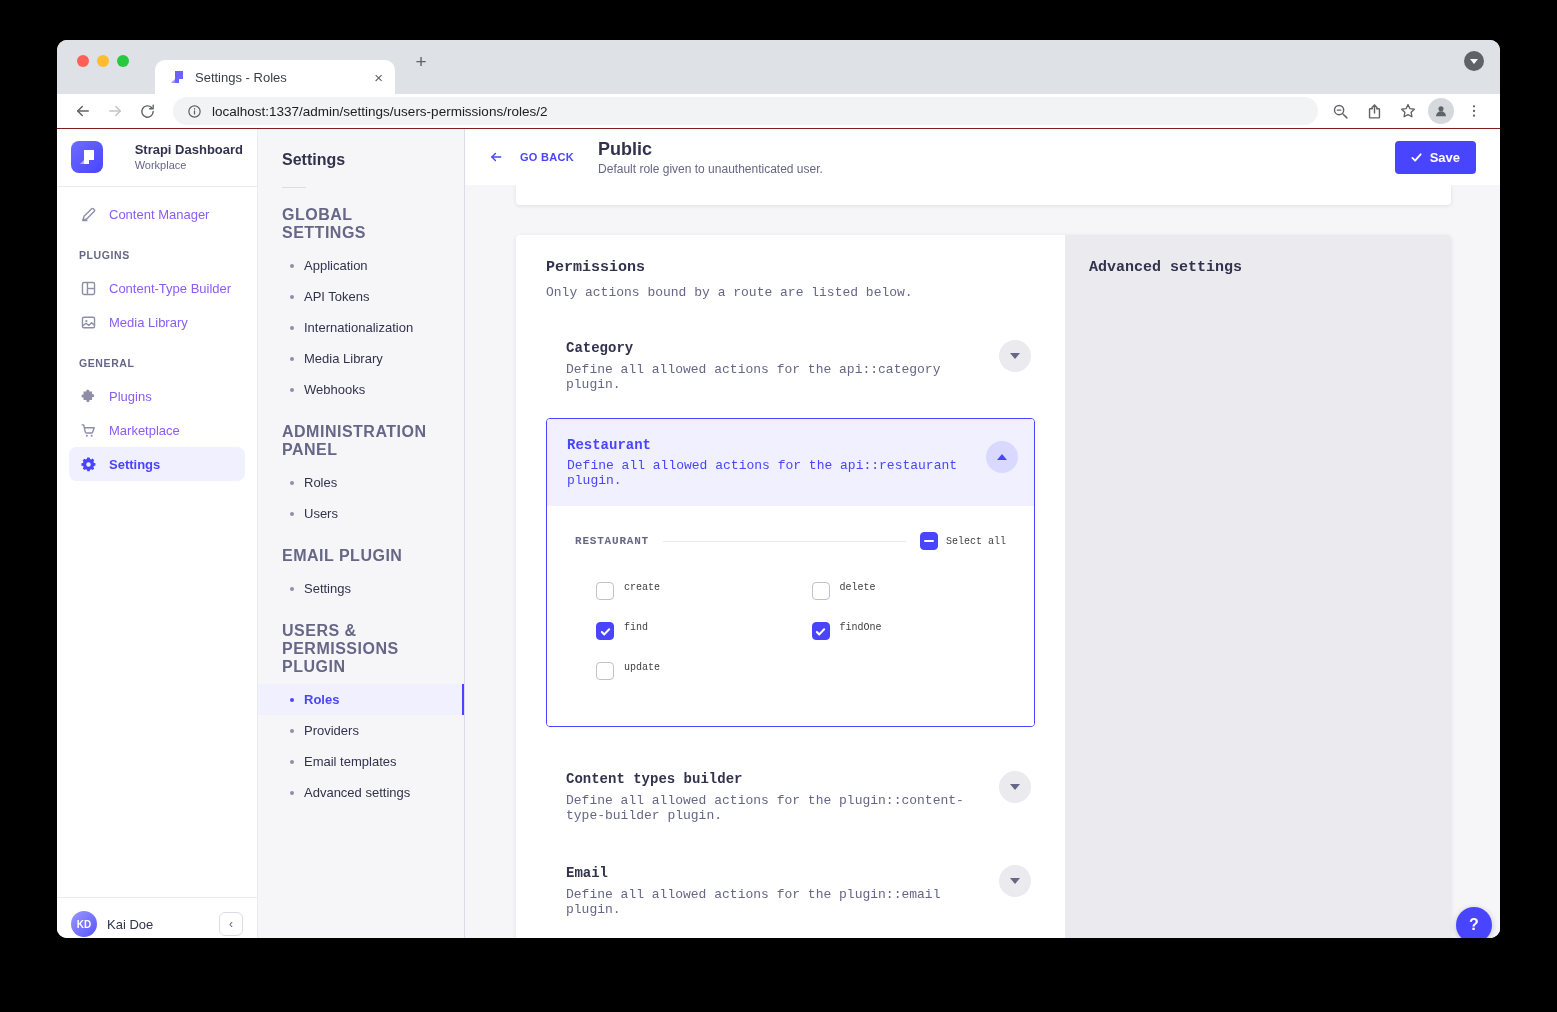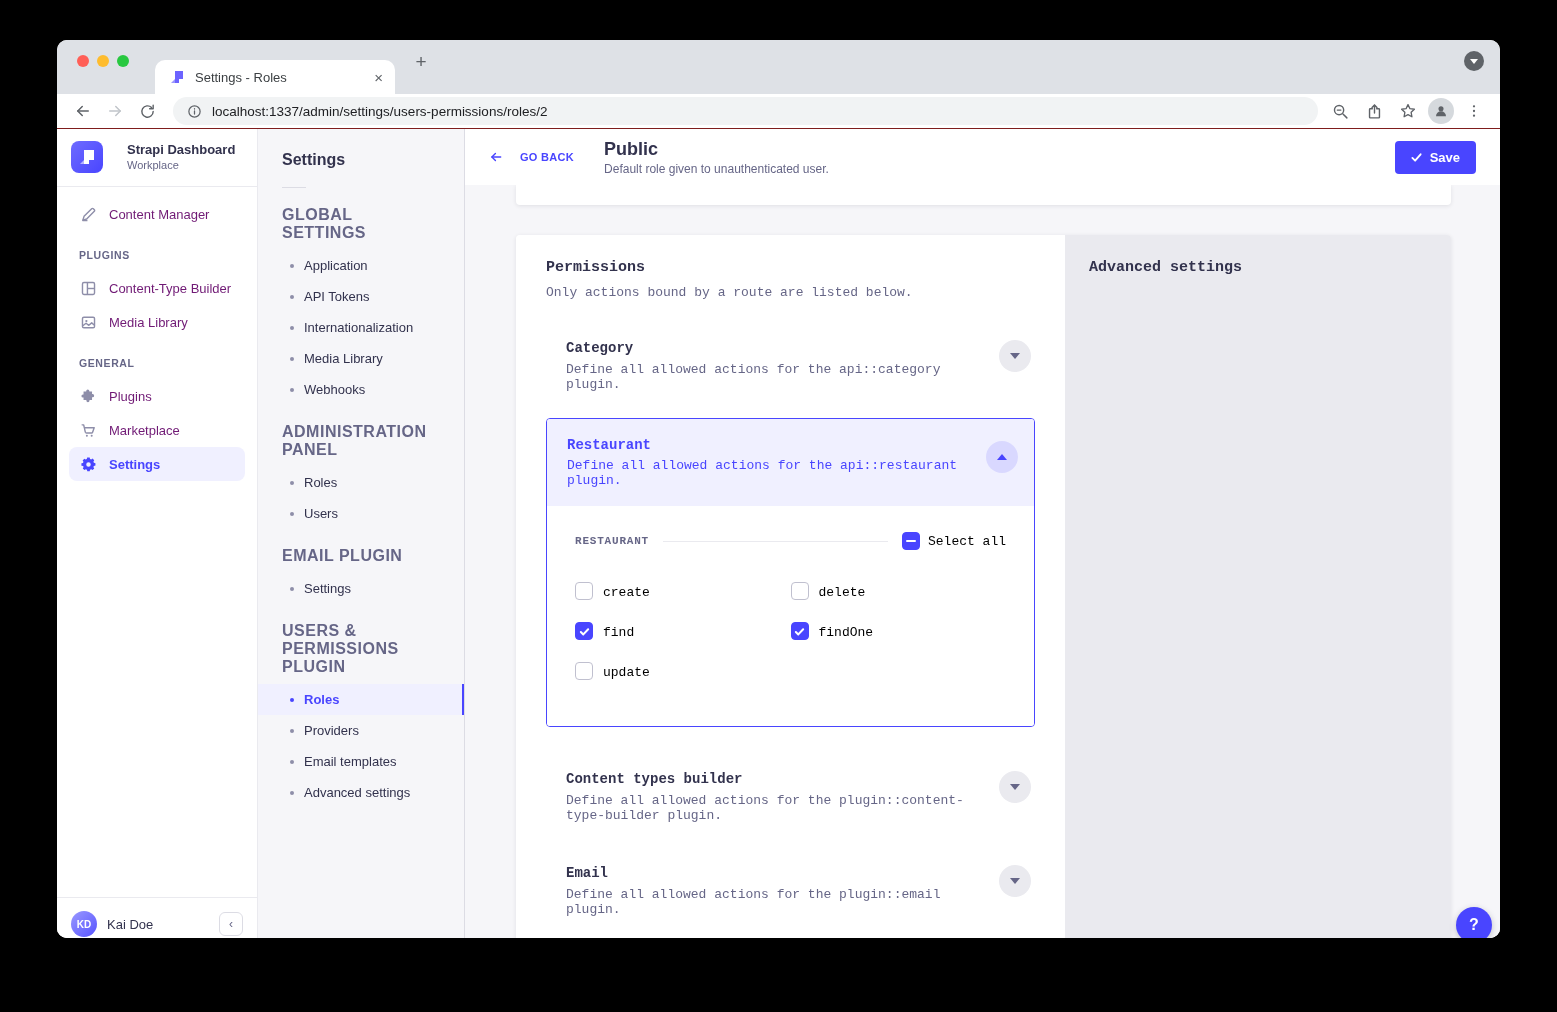--- a/index.html
+++ b/index.html
@@ -24,27 +24,27 @@
   .omnibox .url { font-size:13.5px; color:#202124; margin-left:10px; }
   .chrome-icons { display:flex; align-items:center; gap:6px; }
   .cbtn { width:28px; height:28px; display:flex; align-items:center; justify-content:center; }
   .avatar-chrome { width:26px; height:26px; border-radius:50%; background:#d5d9dd; display:flex; align-items:center; justify-content:center; }
 
   
   .app { display:flex; height:821px; background:#f6f6f9; }
 
   
   .sidebar { width:201px; background:#fff; border-right:1px solid #eaeaef; display:flex; flex-direction:column; }
-  .brand { display:flex; align-items:center; gap:24px; padding:12px 14px 13px; }
+  .brand { display:flex; align-items:center; gap:10px; padding:12px 14px 13px;justify-content:space-between; }
   .brand-logo { width:32px; height:32px; border-radius:8px; background:linear-gradient(135deg,#6e6bff,#4945ff); display:flex; align-items:center; justify-content:center; flex-shrink:0; }
   .brand-name { font-size:13px; font-weight:bold; color:#32324d; line-height:1.25; }
   .brand-sub { font-size:11px; color:#666687; line-height:1.3; }
   .sidebar-divider { border-top:1px solid #eaeaef; }
   .side-nav { padding:10px 12px 0; }
-  .side-item { display:flex; align-items:center; gap:12px; padding:8px 10px; border-radius:8px; font-size:13px; color:#701a75; }
+  .side-item { display:flex; align-items:center; gap:12px; padding:8px 10px; border-radius:8px; font-size:13px; color:#8b5cf6; }
   .side-item .ico { width:18px; height:18px; color:#8e8ea9; display:flex; align-items:center; justify-content:center; flex-shrink:0; }
   .side-item.active { background:#f0f0ff; color:#4945ff; font-weight:bold; }
   .side-item.active .ico { color:#4945ff; }
   .side-label { font-size:10.5px; font-weight:bold; color:#666687; letter-spacing:.6px; margin:18px 10px 10px; }
   .sidebar-footer { margin-top:auto; border-top:1px solid #eaeaef; padding:13px 14px; display:flex; align-items:center; gap:10px; }
   .user-avatar { width:26px; height:26px; border-radius:50%; background:linear-gradient(135deg,#9a99ff,#5753ff); color:#fff; font-size:10px; font-weight:bold; display:flex; align-items:center; justify-content:center; flex-shrink:0; }
   .user-name { font-size:13px; color:#32324d; }
   .collapse-btn { margin-left:auto; width:24px; height:24px; border:1px solid #dcdce4; border-radius:6px; background:#fff; display:flex; align-items:center; justify-content:center; color:#666687; font-size:12px; }
 
   
@@ -54,21 +54,21 @@
   .subnav-group-label { font-size:16px; font-weight:bold; color:#666687; letter-spacing:.5px; margin:18px 24px 8px; }
   .subnav-item { position:relative; padding:8px 12px 8px 46px; font-size:13px; color:#32324d; }
   .subnav-item::before { content:""; position:absolute; left:32px; top:50%; margin-top:-2px; width:4px; height:4px; border-radius:50%; background:#8e8ea9; }
   .subnav-item.active { background:#f0f0ff; color:#4945ff; font-weight:bold; border-right:2px solid #4945ff; }
   .subnav-item.active::before { background:#4945ff; }
 
   
   .content { flex:1; display:flex; flex-direction:column; background:#f6f6f9; position:relative; overflow:hidden; }
   .content-header { height:56px; background:#fff; display:flex; align-items:center; padding:0 24px; flex-shrink:0; z-index:2; }
   .go-back { display:flex; align-items:center; gap:17px; color:#4945ff; font-size:11px; font-weight:bold; letter-spacing:.3px; }
-  .role-title-block { margin-left:30px; }
+  .role-title-block { margin-left:24px; }
   .role-title { font-size:18px; font-weight:bold; color:#32324d; }
   .role-subtitle { font-size:12px; color:#666687; margin-top:2px; }
   .save-btn { margin-left:auto; background:#4945ff; color:#fff; font-size:13px; font-weight:bold; border:none; border-radius:4px; padding:9px 16px; display:flex; align-items:center; gap:8px; }
 
   .content-body { flex:1; position:relative; overflow:hidden;font-family:Liberation Mono, monospace; }
   .prev-card { margin:0 49px 0 51px; height:20px; background:#fff; border-radius:0 0 4px 4px; box-shadow:0 1px 4px rgba(33,33,52,.1); }
   .main-card { margin:30px 49px 0 51px; display:flex; border-radius:4px 4px 0 0; box-shadow:0 1px 4px rgba(33,33,52,.1); min-height:780px; }
   .perm-panel { width:549px; background:#fff; border-radius:4px 0 0 0; padding:24px 30px; }
   .adv-panel { flex:1; background:#eaeaef; border-radius:0 4px 0 0; padding:24px; }
 
@@ -91,23 +91,23 @@
   .acc-btn.purple { background:#d9d8ff; right:16px; top:22px; position:absolute; }
   .acc-exp-body { background:#fff; padding:26px 28px 46px; }
   .group-row { display:flex; align-items:center; }
   .group-label { font-size:11px; font-weight:bold; color:#666687; letter-spacing:.8px; flex-shrink:0; }
   .group-line { flex:1; height:1px; background:#eaeaef; margin:0 14px; }
   .select-all { display:flex; align-items:center; gap:8px; flex-shrink:0; }
   .cb { width:18px; height:18px; border-radius:4px; flex-shrink:0; display:flex; align-items:center; justify-content:center; }
   .cb.unchecked { background:#fff; border:1px solid #c0c0cf; }
   .cb.checked, .cb.indeterminate { background:#4945ff; border:1px solid #4945ff; }
   .minus { width:10px; height:2px; background:#fff; border-radius:1px; }
-  .cb-label { font-size:13px; color:#000000; }
+  .cb-label { font-size:10px; color:#404040; }
   .cb-grid { margin-top:32px; display:grid; grid-template-columns:1fr 1fr; row-gap:22px; }
-  .cb-item { display:flex; align-items:flex-end; gap:10px; }
+  .cb-item { display:flex; align-items:flex-start; gap:10px;margin-left:21px; }
 
   .adv-title { font-size:15px; font-weight:bold; color:#32324d; }
   .adv-desc { font-size:13px; color:#666687; line-height:1.65; margin-top:12px; max-width:330px; }
 
   .help-btn { position:absolute; right:8px; bottom:7px; width:36px; height:36px; border-radius:50%; background:#4945ff; color:#fff; font-size:16px; font-weight:bold; border:none; display:flex; align-items:center; justify-content:center; box-shadow:0 2px 6px rgba(33,33,52,.25); z-index:5; }
 
   svg { display:block; }
 </style>
 </head>
 <body>

